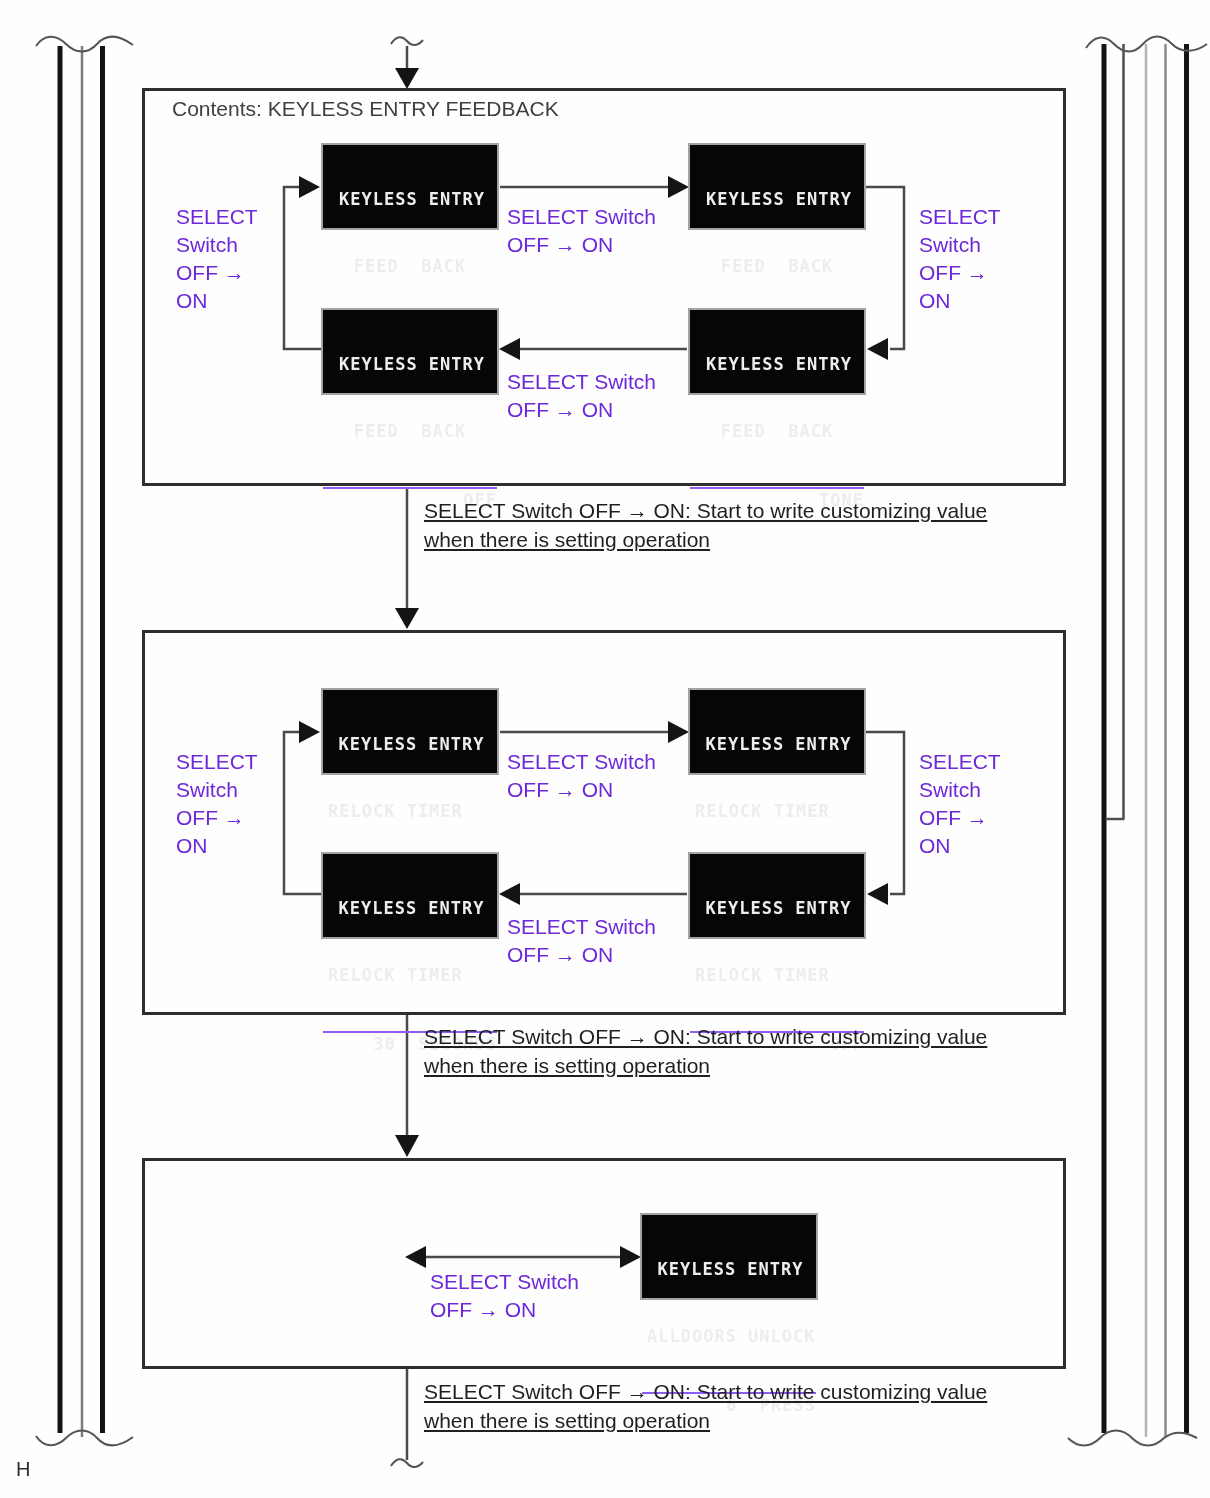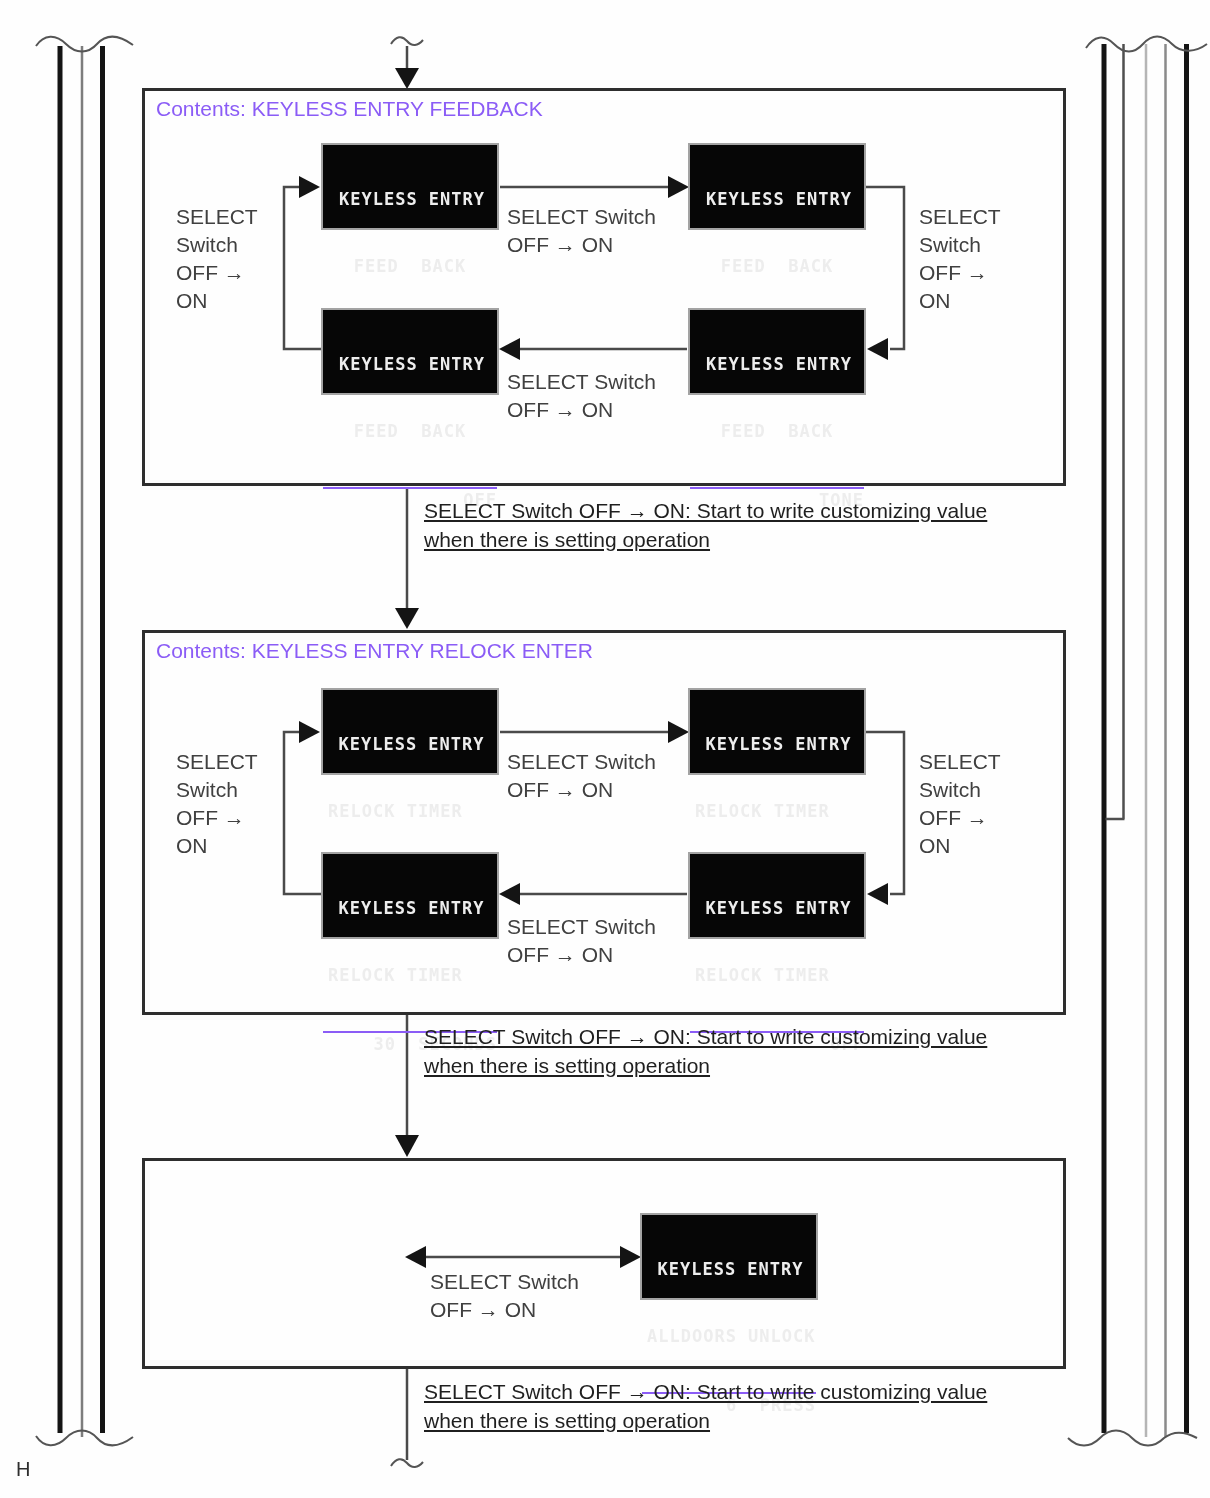--- a/index.html
+++ b/index.html
@@ -4,33 +4,33 @@
 <style>
   html,body { margin:0; padding:0; background:#ffffff; }
   .canvas {
     position:relative; width:1210px; height:1498px; background:#fefefe;
     font-family:"Liberation Sans", sans-serif; color:#1f1f1f; overflow:hidden;
   }
   .lines { position:absolute; left:0; top:0; pointer-events:none; }
   .section {
     position:absolute; border:3px solid #2e2e2e; box-sizing:border-box; background:transparent;
   }
-  .sec-title { position:absolute; font-size:21px; color:#8b5cf6; white-space:nowrap; }
+  .sec-title { position:absolute; font-size:21px; color:#404040; white-space:nowrap;margin-left:16px; }
   .lcd {
     position:absolute; width:178px; height:87px; background:#060606;
     border:2px solid #a3a3a3; box-sizing:border-box;
     color:#ededed; font-family:"DejaVu Sans Mono", monospace; font-weight:bold;
     font-size:17px; letter-spacing:1px; white-space:pre;
   }
   .lcd .r1 { height:27px; line-height:29px; padding-left:4px; overflow:hidden;text-align:center; }
   .lcd .r2 { height:30px; line-height:28px; text-align:center; overflow:hidden; }
   .lcd.leftalign .r1 { padding-left:3px; }
   .lcd.leftalign .r2 { text-align:left; padding-left:5px; }
   .lcd .val { height:26px; line-height:23px; border-top:2px solid #8b5cf6; text-align:right; overflow:hidden; }
-  .vlabel { position:absolute; font-size:21px; line-height:28px; color:#404040; white-space:nowrap; }
+  .vlabel { position:absolute; font-size:21px; line-height:28px; color:#6d28d9; white-space:nowrap; }
   .caption { position:absolute; font-size:21px; line-height:29px; color:#1f1f1f; white-space:nowrap;text-decoration:underline; }
   .pagemark { position:absolute; font-size:20px; color:#2e2e2e; }
 </style>
 </head>
 <body>
 
 <div class="canvas">
 
   <svg class="lines" width="1210" height="1498" viewBox="0 0 1210 1498">
 
@@ -150,21 +150,20 @@
     <div>SELECT Switch</div>
     <div>OFF → ON</div>
   </div>
 
   <div class="caption" style="left:424px; top:496px;">
     <div>SELECT Switch OFF → ON: Start to write customizing value</div>
     <div>when there is setting operation</div>
   </div>
 
   <div class="section" style="left:142px; top:630px; width:924px; height:385px;"></div>
-  <div class="sec-title" style="left:156px; top:639px;">Contents: KEYLESS ENTRY RELOCK ENTER</div>
 
   <div class="lcd leftalign" style="left:321px; top:688px;">
     <div class="r1">KEYLESS ENTRY</div>
     <div class="r2">RELOCK TIMER</div>
     <div class="val">60  SECONDS</div>
   </div>
   <div class="lcd leftalign" style="left:688px; top:688px;">
     <div class="r1">KEYLESS ENTRY</div>
     <div class="r2">RELOCK TIMER</div>
     <div class="val">120  SECONDS</div>

